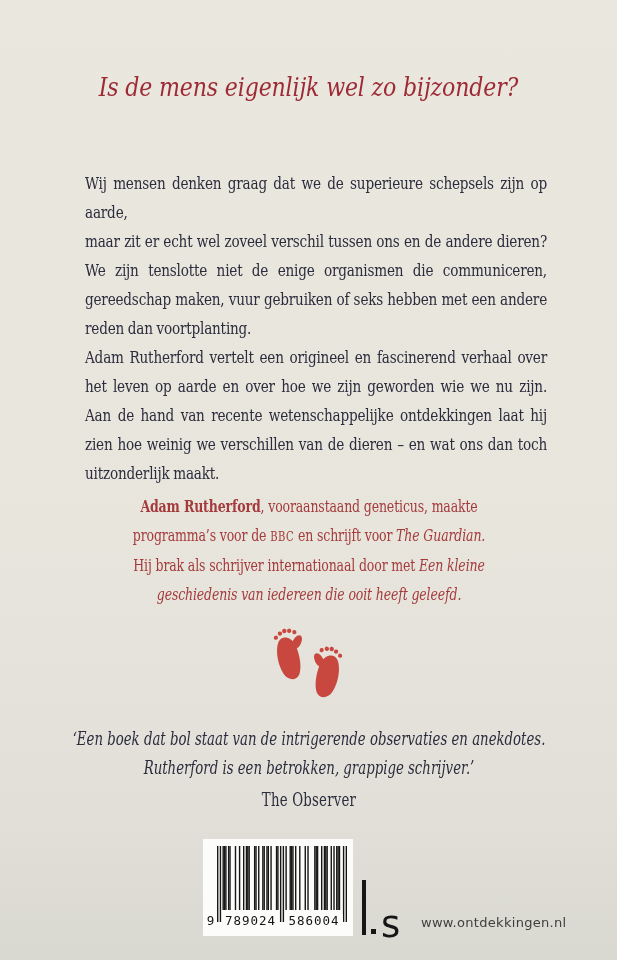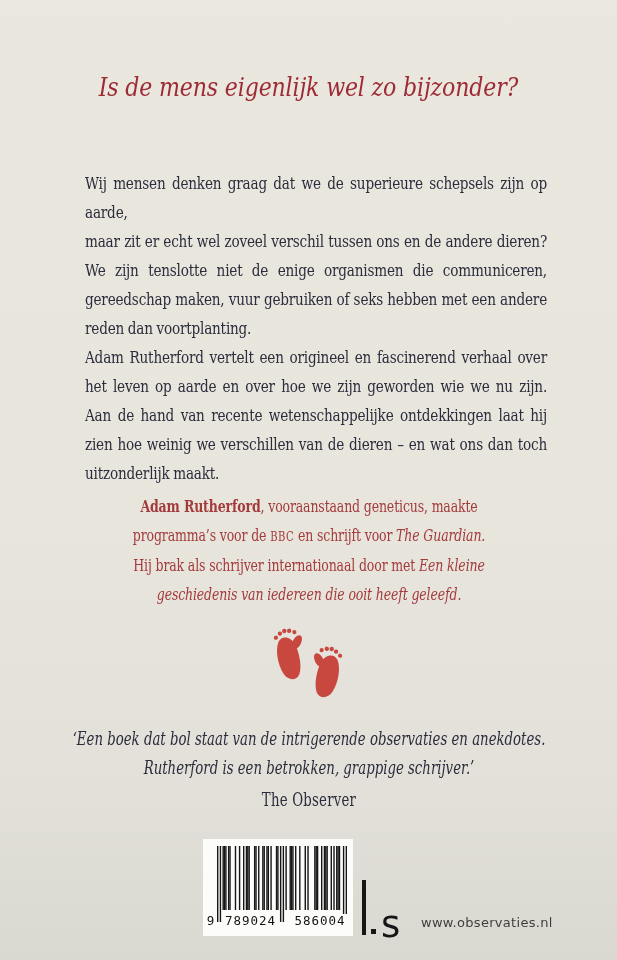--- a/index.html
+++ b/index.html
@@ -53,21 +53,21 @@
   }
   .bars{position:absolute;left:14px;top:7px;width:130px;height:76px;}
   .bdigit{
     position:absolute;bottom:8px;
     font-family:"DejaVu Sans Mono", monospace;
     font-size:12.5px;color:#141414;background:#fcfcfb;
     text-align:center;letter-spacing:1px;line-height:14px;
   }
   .d-lead{left:2px;width:12px;background:transparent;}
   .d-left{left:19px;width:57px;margin-top:43px;}
-  .d-right{left:82px;width:58px;margin-left:6px;}
+  .d-right{left:82px;width:58px;}
   .logo{
     position:absolute;left:362px;top:877px;height:58px;
     display:flex;align-items:flex-end;gap:5px;color:#161616;
   }
   .logo-bar{width:3.5px;height:55px;background:#161616;}
   .logo-dot{width:5.5px;height:5.5px;background:#161616;margin-bottom:1px;}
   .logo-s{
     font-family:"DejaVu Sans", sans-serif;font-size:37px;
     line-height:1;margin-bottom:-8px;letter-spacing:0;
   }
@@ -189,15 +189,15 @@
     <span class="bdigit d-left">789024</span>
     <span class="bdigit d-right">586004</span>
   </div>
 
   <div class="logo" aria-label="l.s">
     <div class="logo-bar"></div>
     <div class="logo-dot"></div>
     <span class="logo-s">s</span>
   </div>
 
-  <span class="website">www.observaties.nl</span>
+  <span class="website">www.ontdekkingen.nl</span>
 
 </div>
 
 </body></html>

